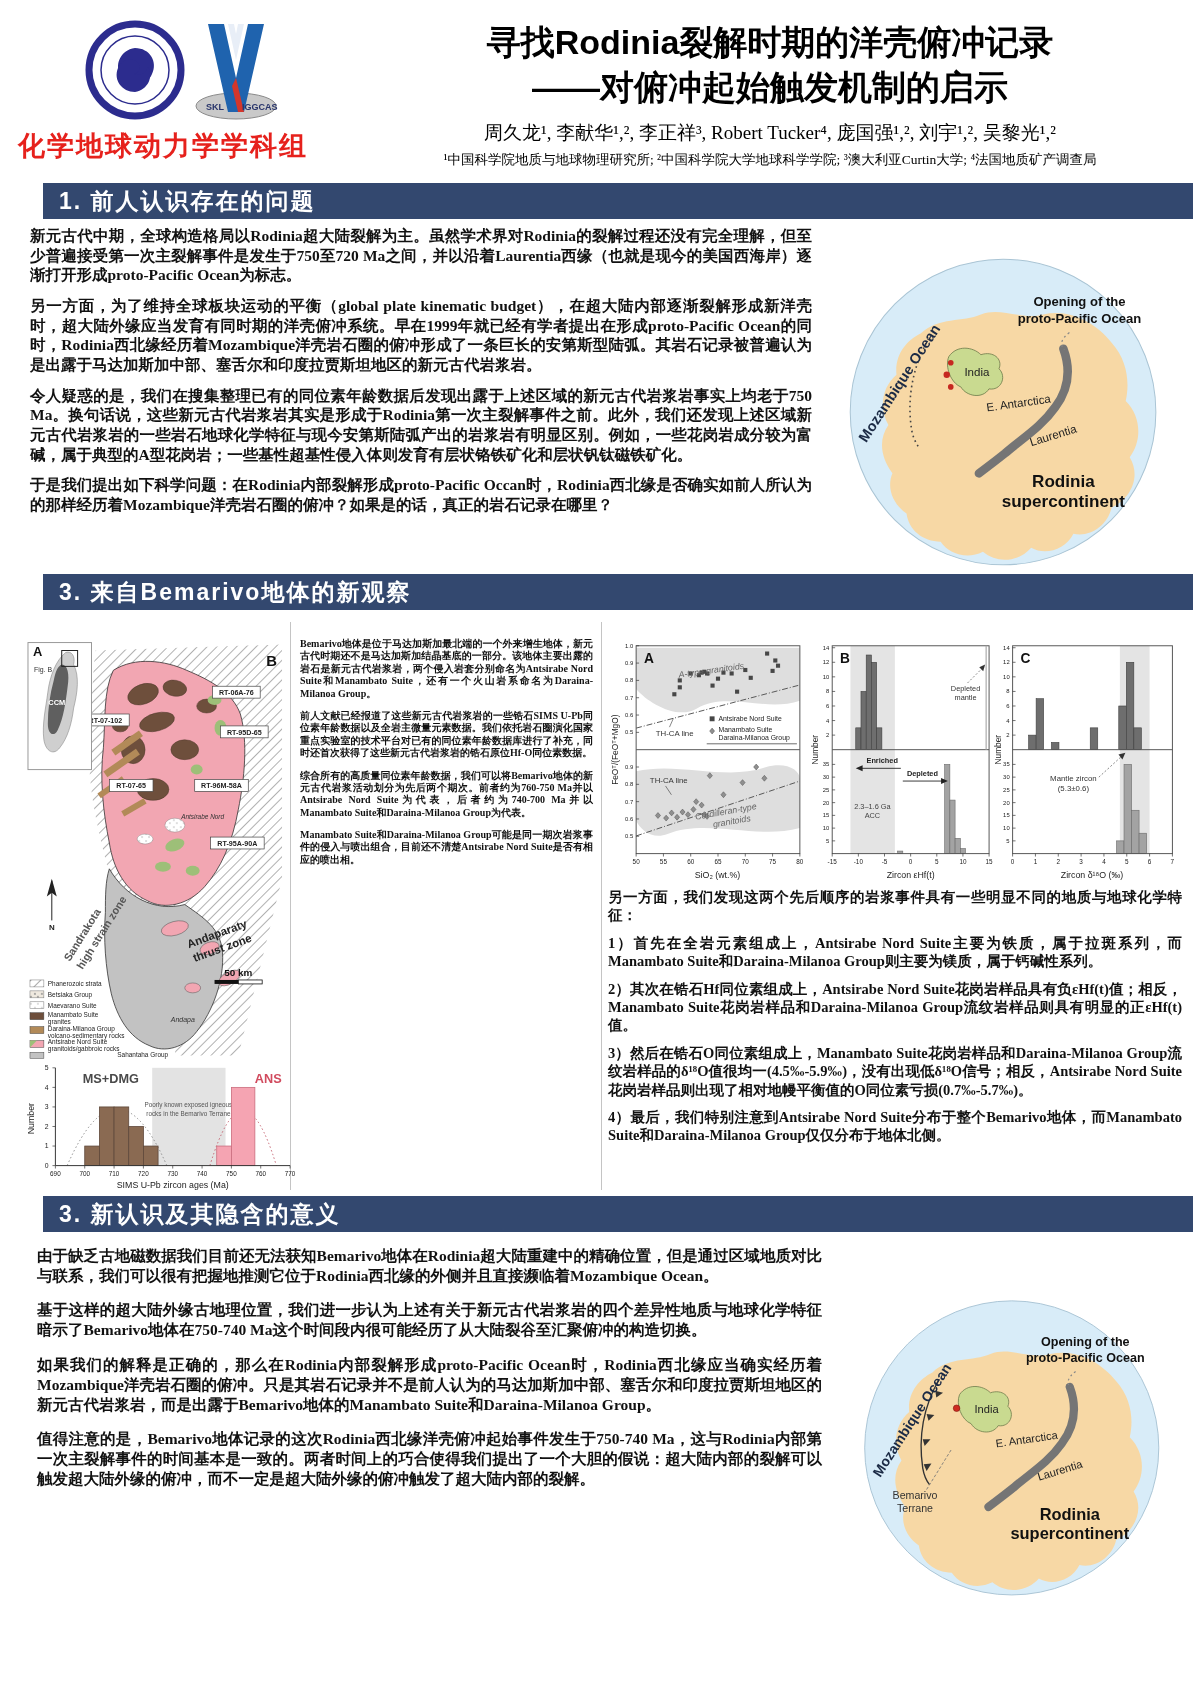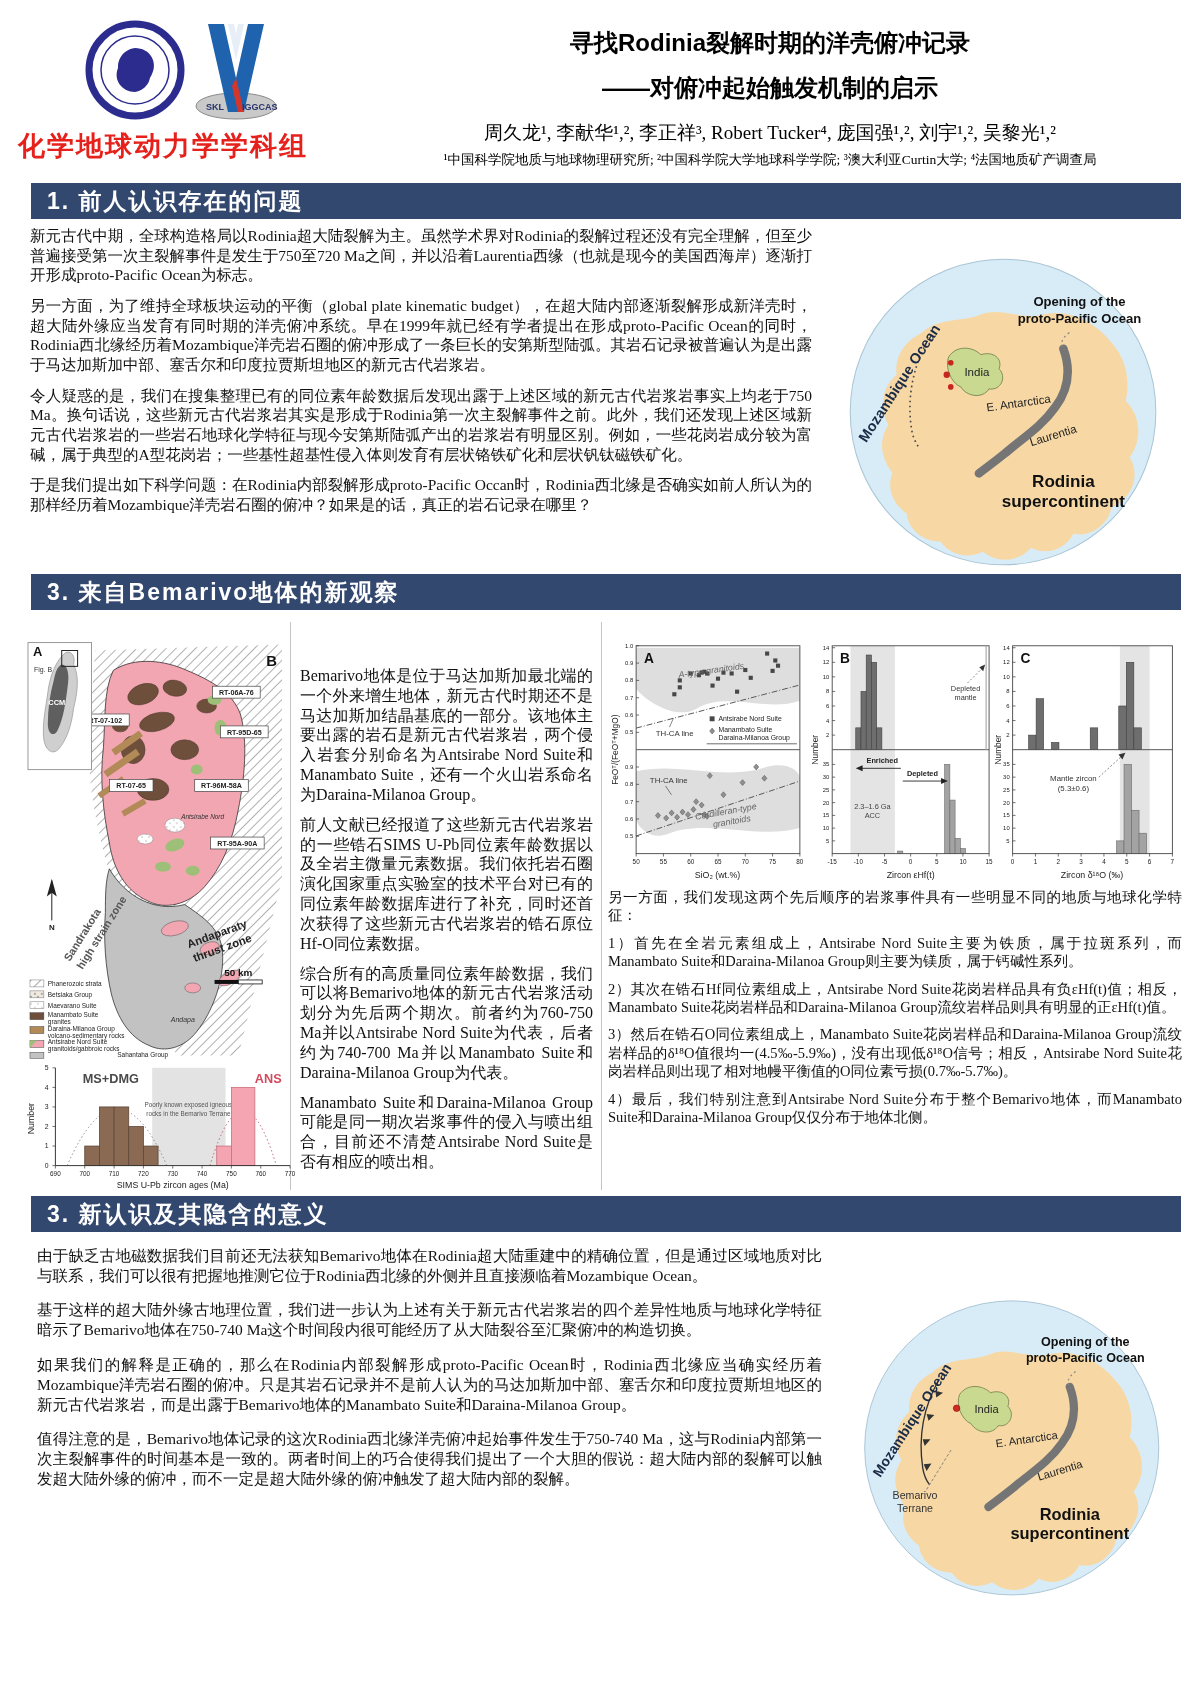--- a/index.html
+++ b/index.html
@@ -4,32 +4,32 @@
 <style>
   html,body{margin:0;padding:0;background:#888;}
   #poster{position:relative;width:1200px;height:1696px;background:#ffffff;overflow:hidden;
           font-family:"Liberation Serif",serif;color:#111;}
   svg{font-family:"Liberation Sans",sans-serif;}
   .abs{position:absolute;}
   
   .group-label{position:absolute;left:18px;top:128px;width:336px;text-align:left;
                font-family:"Liberation Sans",sans-serif;font-weight:bold;font-size:27px;color:#e6211c;letter-spacing:2px;}
   .title-block{position:absolute;left:350px;top:20px;width:840px;text-align:center;}
-  .title-line{font-family:"Liberation Sans",sans-serif;font-weight:900;font-size:24px;line-height:45px;color:#000;}
+  .title-line{font-family:"Liberation Sans",sans-serif;font-weight:900;font-size:34px;line-height:45px;color:#000;}
   .authors{margin-top:10px;font-size:19px;color:#000;}
   .affils{margin-top:5px;font-size:13.5px;color:#000;}
   
-  .secbar{position:absolute;left:31px;width:1150px;height:36px;background:#33486f;color:#ffffff;
+  .secbar{position:absolute;left:43px;width:1150px;height:36px;background:#33486f;color:#ffffff;
           font-family:"Liberation Sans",sans-serif;font-weight:bold;font-size:23px;line-height:36px;
           padding-left:16px;box-sizing:border-box;letter-spacing:2px;}
   
   .txt{position:absolute;text-align:justify;}
-  .txt p{margin:0 0 11px 0;}
+  .txt p{margin:0 0 11px 0;font-weight:bold;}
   #s1-text{left:30px;top:226px;width:782px;font-size:15.5px;line-height:1.27;}
-  #s2-mid{left:300px;top:666px;width:293px;font-size:16px;line-height:1.24;}
+  #s2-mid{left:300px;top:638px;width:293px;font-size:10px;line-height:1.24;}
   #s2-mid p{margin:0 0 10px 0;}
   #s2-right{left:608px;top:888px;width:574px;font-size:14.5px;line-height:1.27;}
   #s2-right p{margin:0 0 9px 0;}
   #s3-text{left:30px;top:1246px;width:792px;font-size:15.5px;line-height:1.3;}
   #s3-text p{margin:0 0 14px 7px;}
   .vdiv{position:absolute;top:622px;width:1px;height:568px;background:#c4c4c4;}
 </style>
 </head>
 <body>
 

